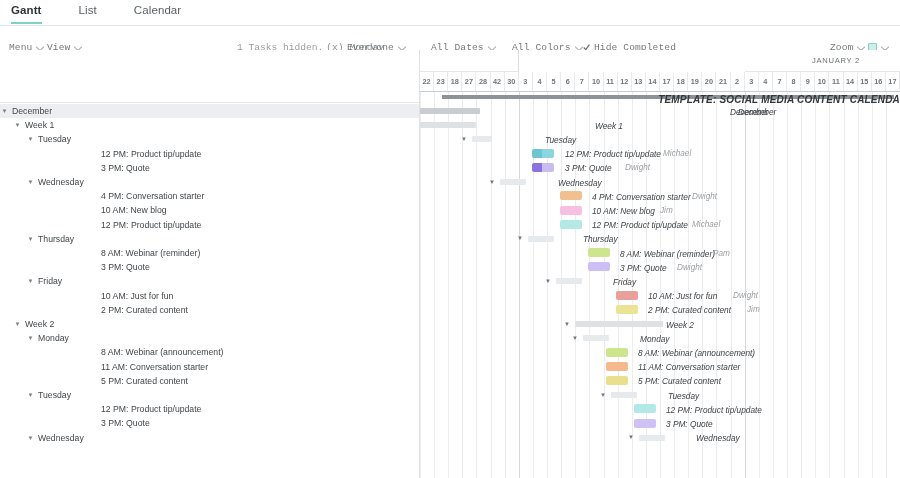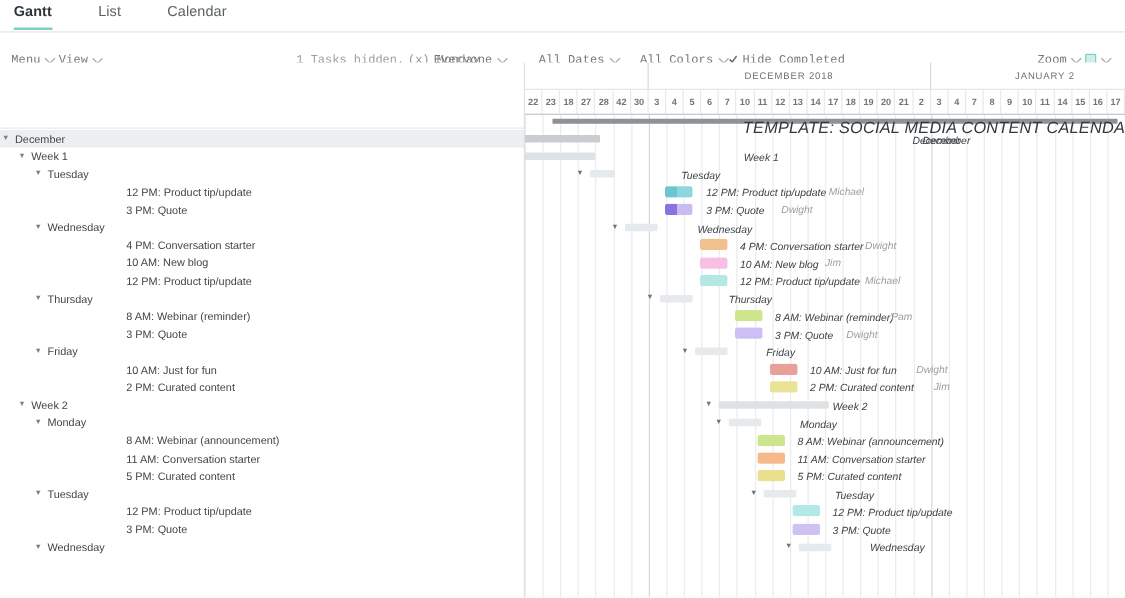--- a/index.html
+++ b/index.html
@@ -136,22 +136,22 @@
   }
   .rtwist {
     position:absolute; font-size:6px; color:#6f7477; top:3.5px;
   }
   .topbar {
     position:absolute; left:22px; top:2.5px; width:452px; height:4px;
     background:#8d9296;
   }
   .topbar-row { position:absolute; left:0; top:42px; width:480px; height:10px; }
   .proj-title {
-    position:absolute; top:44px; right:0px; font-size:13px;
-    font-style:italic; font-weight:400; color:#32383b;
+    position:absolute; top:44px; right:0px; font-size:10px;
+    font-style:italic; font-weight:700; color:#32383b;
     letter-spacing:.2px; white-space:nowrap;
   }
   .hdr-sep {
     position:absolute; top:41px; left:0; width:480px; height:1px; background:#c8ccce;
   }
   .left-edge {
     position:absolute; top:0; left:419px; width:1px; height:428px; background:#dfe2e4;
   }
 </style>
 </head>
@@ -309,21 +309,20 @@
             <span class="tw" style="margin-left: 26px;">▼</span>
             <span class="lbl" style="margin-left: 3px;">Wednesday</span>
           </div>
         </div>
     </div>
     <div class="left-edge"></div>
 
     <div class="right">
       <div class="tl-months" id="tl-months">
           <div class="month" style="left: 0px; width: 98.8235px;"></div>
-          <div class="month" style="left: 98.8235px; width: 225.882px;">DECEMBER 2018</div>
           <div class="month" style="left: 324.706px; width: 183.529px;">JANUARY 2</div>
         </div>
       <div class="tl-days" id="tl-days">
           <div class="day" style="left: 0px; width: 14.1176px;">22</div>
           <div class="day" style="left: 14.1176px; width: 14.1176px;">23</div>
           <div class="day" style="left: 28.2353px; width: 14.1176px;">18</div>
           <div class="day" style="left: 42.3529px; width: 14.1176px;">27</div>
           <div class="day" style="left: 56.4706px; width: 14.1176px;">28</div>
           <div class="day" style="left: 70.5882px; width: 14.1176px;">42</div>
           <div class="day" style="left: 84.7059px; width: 14.1176px;">30</div>

